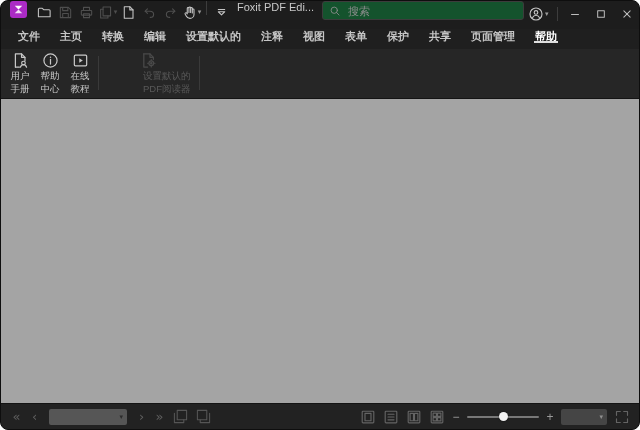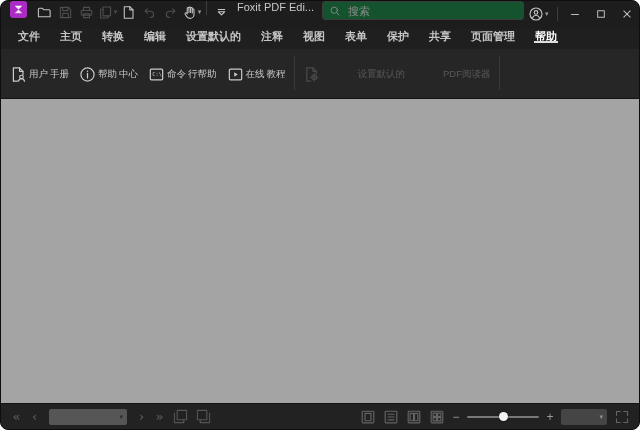--- a/index.html
+++ b/index.html
@@ -33,21 +33,21 @@
   .win-btn{width:26px;height:26px;color:#bdbdbd;}
 
   
   .tabrow{height:20px;display:flex;align-items:flex-start;padding:0 7px;background:#1f1f1f;flex:none;}
   .tab{padding:0 10px;display:flex;align-items:center;font-size:11px;font-weight:bold;color:#c6c6c6;position:relative;white-space:nowrap;}
   .tab.active{color:#ffffff;}
   .tab.active::after{content:"";position:absolute;left:9px;right:9px;bottom:1px;height:2px;background:#dedede;}
 
   
   .ribbon{height:50px;background:#262626;border-bottom:1px solid #141414;display:flex;align-items:stretch;padding:1px 4px 2px 4px;flex:none;}
-  .rbtn{flex-direction:row;justify-content:flex-end;padding:4px 5px 2px 5px;gap:2px;min-width:30px;}
+  .rbtn{flex-direction:column;justify-content:flex-end;padding:4px 5px 2px 5px;gap:2px;min-width:30px;}
   .rbtn svg{color:#c9c9c9;flex:none;}
   .rline{font-size:9.5px;line-height:10.5px;color:#c9c9c9;white-space:nowrap;text-align:center;}
   .rbtn.disabled svg{color:#4a4a4a;}
   .rbtn.disabled .rline{color:#585858;margin-left:36px;}
   .rsep{width:1px;background:#3a3a3a;margin:6px 3px;flex:none;}
 
   
   .docarea{flex:1;background:#a4a4a4;}
 
   
@@ -212,28 +212,20 @@
     <button class="rbtn">
       <svg class="ic" width="17" height="17" viewBox="0 0 16 16">
         <circle cx="8" cy="8" r="6.2"></circle>
         <circle cx="8" cy="4.9" r="0.7" style="fill:currentColor;stroke:none"></circle>
         <path d="M8 7 V11.4"></path>
       </svg>
       <span class="rline">帮助</span>
       <span class="rline">中心</span>
     </button>
 
-    <button class="rbtn">
-      <svg class="ic" width="17" height="17" viewBox="0 0 16 16">
-        <rect x="2.2" y="3" width="11.6" height="10" rx="1"></rect>
-        <text x="4" y="9.8" style="fill:currentColor;stroke:none;font-size:5px;font-family:'DejaVu Sans Mono',monospace">C:\</text>
-      </svg>
-      <span class="rline">命令</span>
-      <span class="rline">行帮助</span>
-    </button>
 
     <button class="rbtn">
       <svg class="ic" width="17" height="17" viewBox="0 0 16 16">
         <rect x="2.2" y="3" width="11.6" height="10" rx="1"></rect>
         <path d="M6.8 5.9 L10.2 8 L6.8 10.1 Z" style="fill:currentColor;stroke:none"></path>
       </svg>
       <span class="rline">在线</span>
       <span class="rline">教程</span>
     </button>
 

